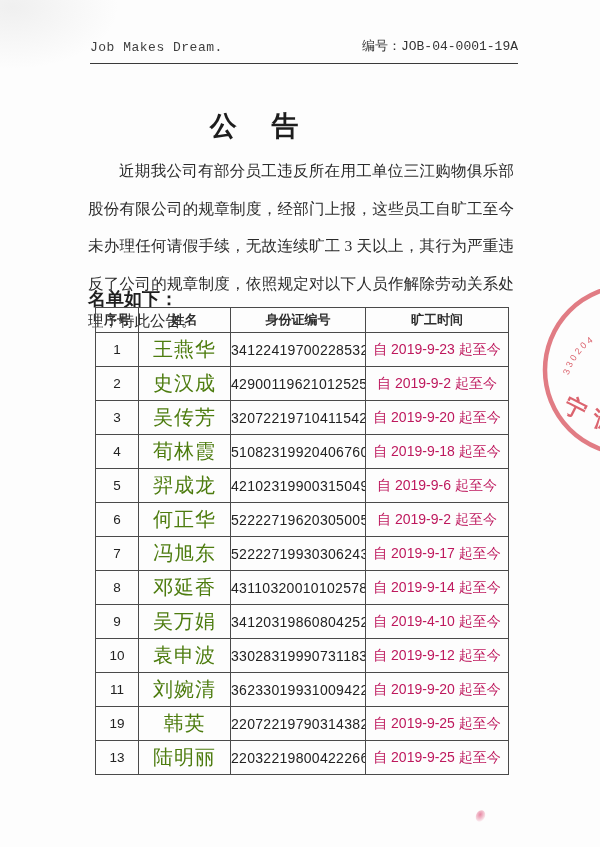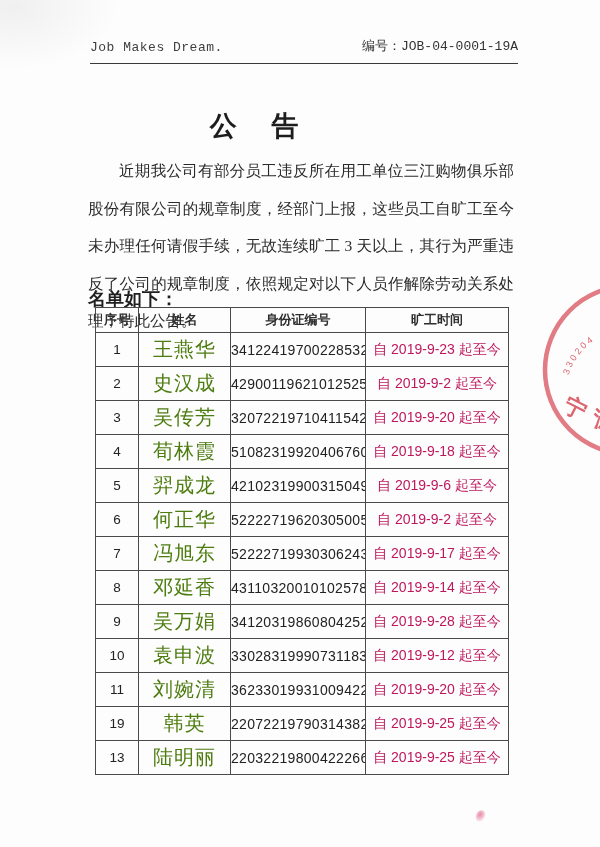--- a/index.html
+++ b/index.html
@@ -179,21 +179,21 @@
         <tr>
         <td class="cell-seq">8</td>
         <td class="cell-name">邓延香</td>
         <td class="cell-id">431103200101025787</td>
         <td class="cell-date">自 2019-9-14 起至今</td>
       </tr>
         <tr>
         <td class="cell-seq">9</td>
         <td class="cell-name">吴万娟</td>
         <td class="cell-id">341203198608042520</td>
-        <td class="cell-date">自 2019-9-28 起至今</td>
+        <td class="cell-date">自 2019-4-10 起至今</td>
       </tr>
         <tr>
         <td class="cell-seq">10</td>
         <td class="cell-name">袁申波</td>
         <td class="cell-id">330283199907311835</td>
         <td class="cell-date">自 2019-9-12 起至今</td>
       </tr>
         <tr>
         <td class="cell-seq">11</td>
         <td class="cell-name">刘婉清</td>

